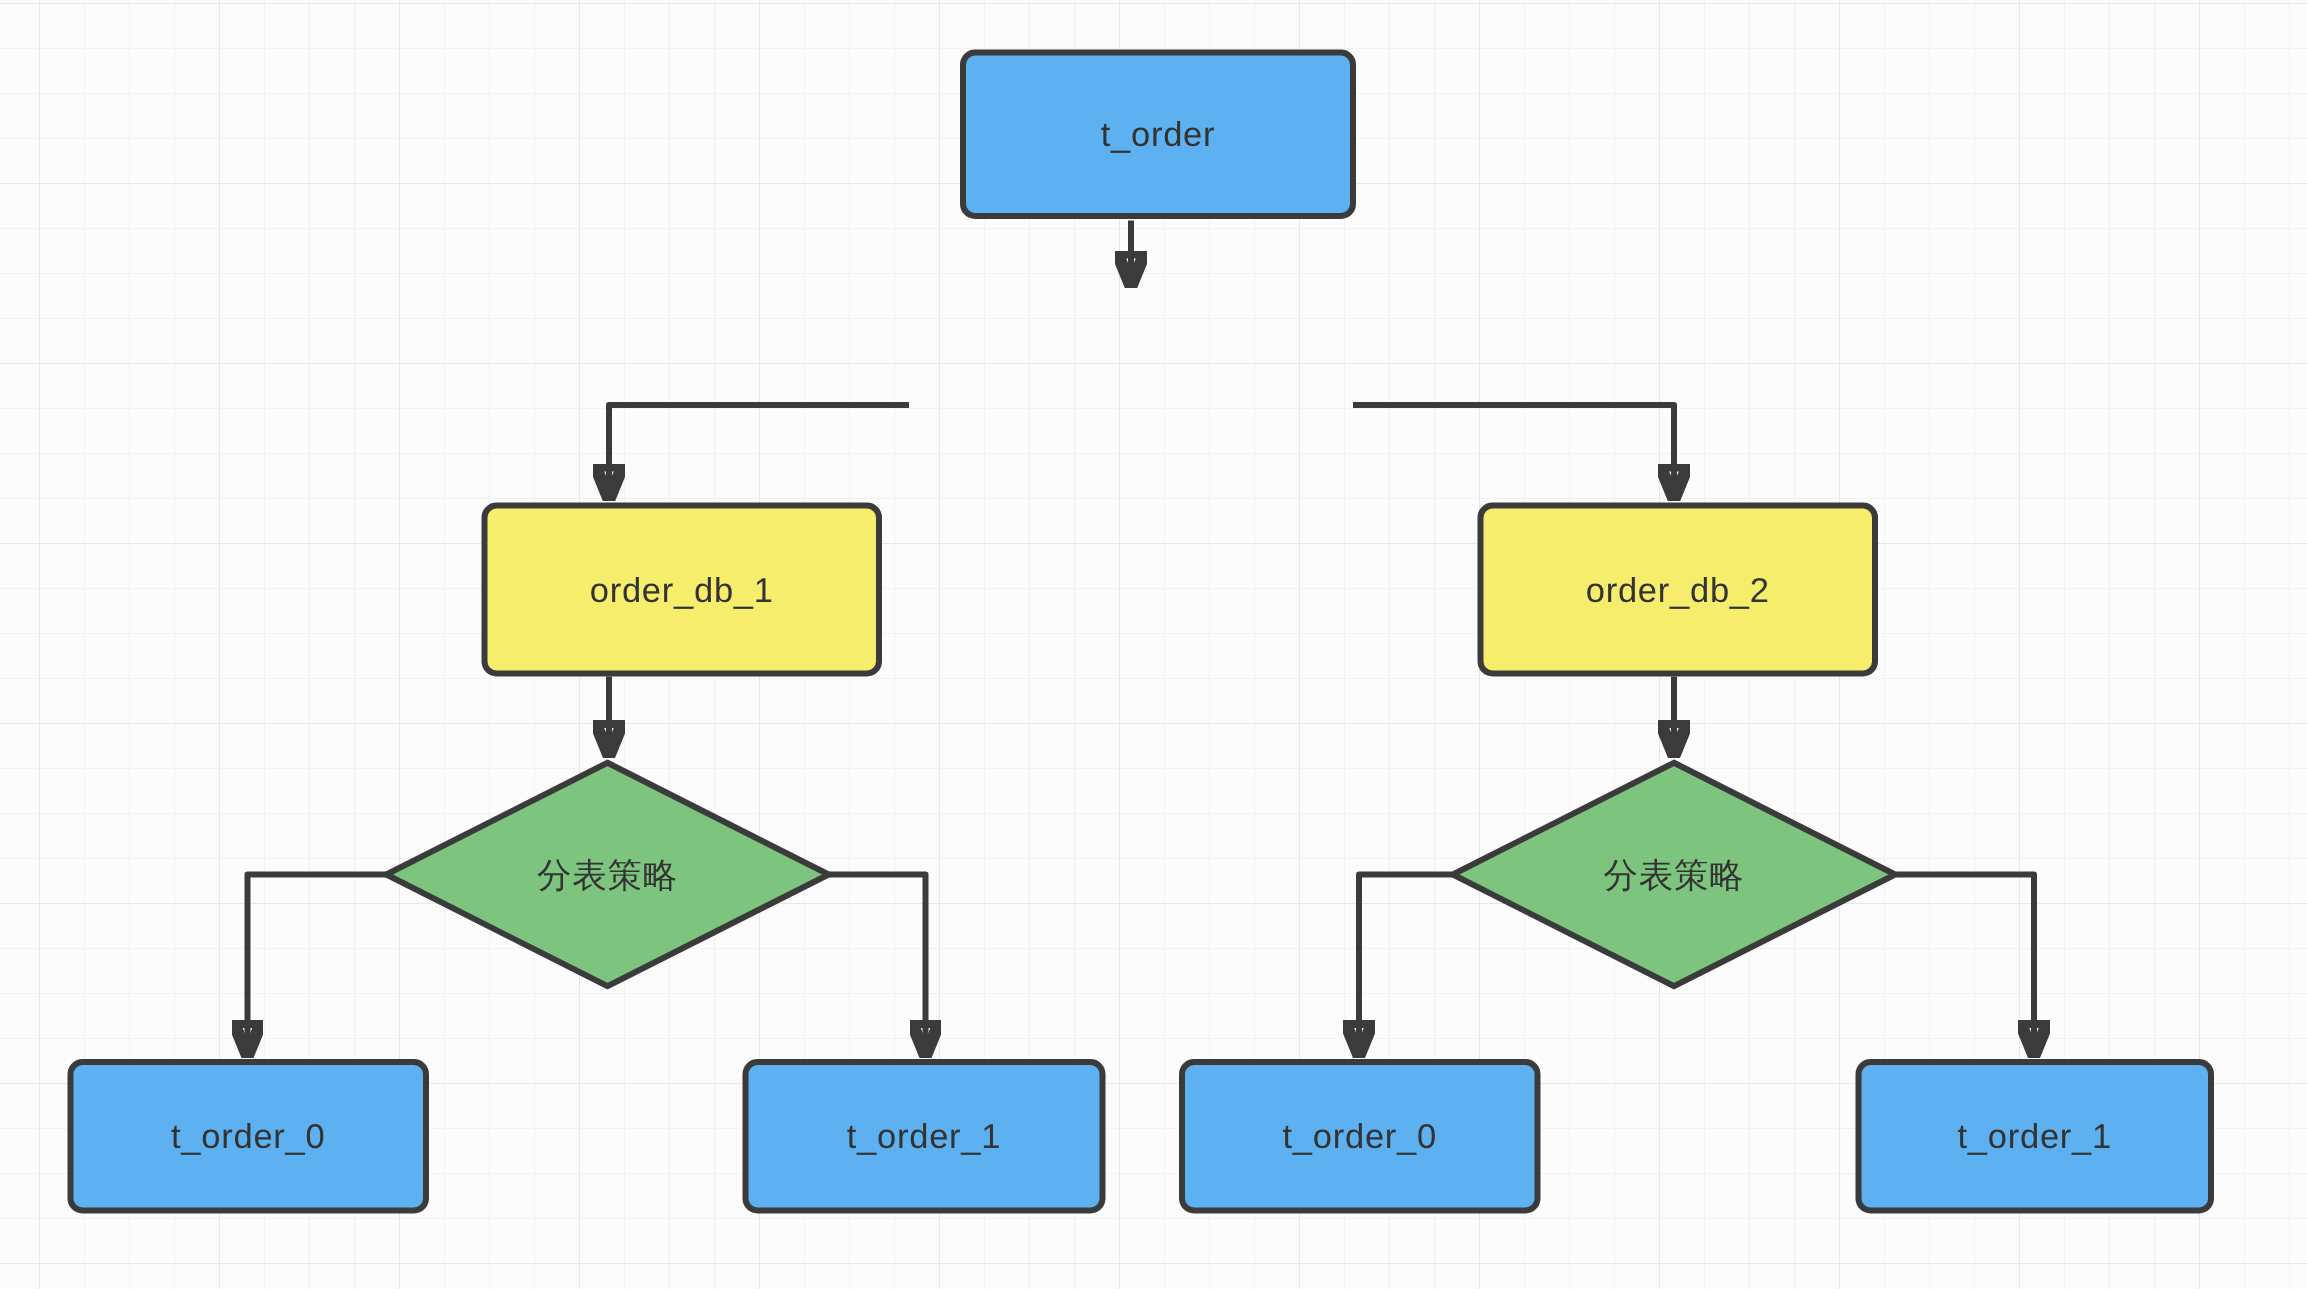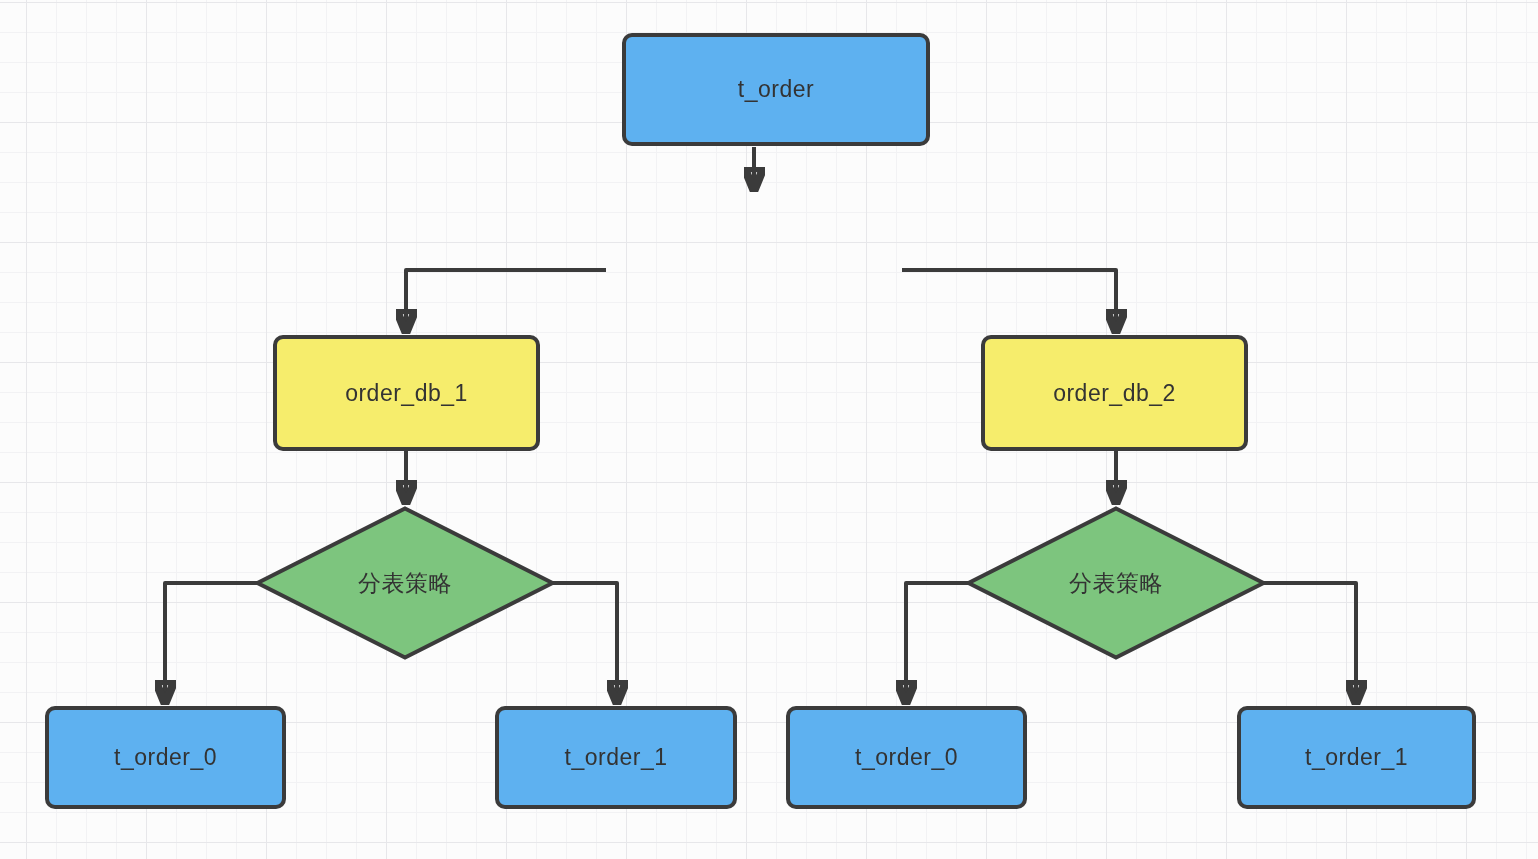--- a/index.html
+++ b/index.html
@@ -20,21 +20,21 @@
   }
   svg.connectors{position:absolute;left:0;top:0;width:1538px;height:859px;}
   svg.connectors path{fill:none;stroke:#3b3b3b;stroke-width:4;stroke-linejoin:round;}
   .node{
     position:absolute;display:flex;align-items:center;justify-content:center;
     color:#333333;font-size:23px;letter-spacing:0.5px;white-space:nowrap;
     box-sizing:border-box;
   }
   .rect{border:4px solid #3b3b3b;border-radius:10px;}
   .blue{background:#5eb1f0;}
-  .yellow{background:#f6ed6c;}
+  .yellow{background:#f6ed6c;margin-left:48px;}
   .diamond{background:transparent;}
   .diamond > svg{position:absolute;left:0;top:0;width:100%;height:100%;overflow:visible;}
   .diamond > svg polygon{fill:#7dc57e;stroke:#3b3b3b;stroke-width:4;}
   .node .label{position:relative;z-index:2;}
 </style>
 </head>
 <body>
 
 <div class="canvas">
 
@@ -48,29 +48,29 @@
     <path d="M606,270 L406,270 L406,331" marker-end="url(#arrow)"></path>
     <path d="M902,270 L1116,270 L1116,331" marker-end="url(#arrow)"></path>
     <path d="M406,451 L406,502" marker-end="url(#arrow)"></path>
     <path d="M1116,451 L1116,502" marker-end="url(#arrow)"></path>
     <path d="M258,583 L165,583 L165,702" marker-end="url(#arrow)"></path>
     <path d="M552,583 L617,583 L617,702" marker-end="url(#arrow)"></path>
     <path d="M968,583 L906,583 L906,702" marker-end="url(#arrow)"></path>
     <path d="M1264,583 L1356,583 L1356,702" marker-end="url(#arrow)"></path>
   </svg>
 
-  <div class="node rect blue" style="left:622px;top:33px;width:308px;height:113px;">
+  <div class="node rect blue" style="left:640px;top:33px;width:264px;height:113px;">
     <span class="label">t_order</span>
   </div>
 
 
   <div class="node rect yellow" style="left:273px;top:335px;width:267px;height:116px;">
     <span class="label">order_db_1</span>
   </div>
-  <div class="node rect yellow" style="left:981px;top:335px;width:267px;height:116px;">
+  <div class="node rect yellow" style="left:937px;top:335px;width:267px;height:116px;">
     <span class="label">order_db_2</span>
   </div>
 
   <div class="node diamond" style="left:255px;top:506px;width:300px;height:154px;">
     <svg viewBox="0 0 300 154">
       <polygon points="150,2.5 297.5,77 150,151.5 2.5,77"></polygon>
     </svg>
     <span class="label">分表策略</span>
   </div>
   <div class="node diamond" style="left:966px;top:506px;width:300px;height:154px;">

